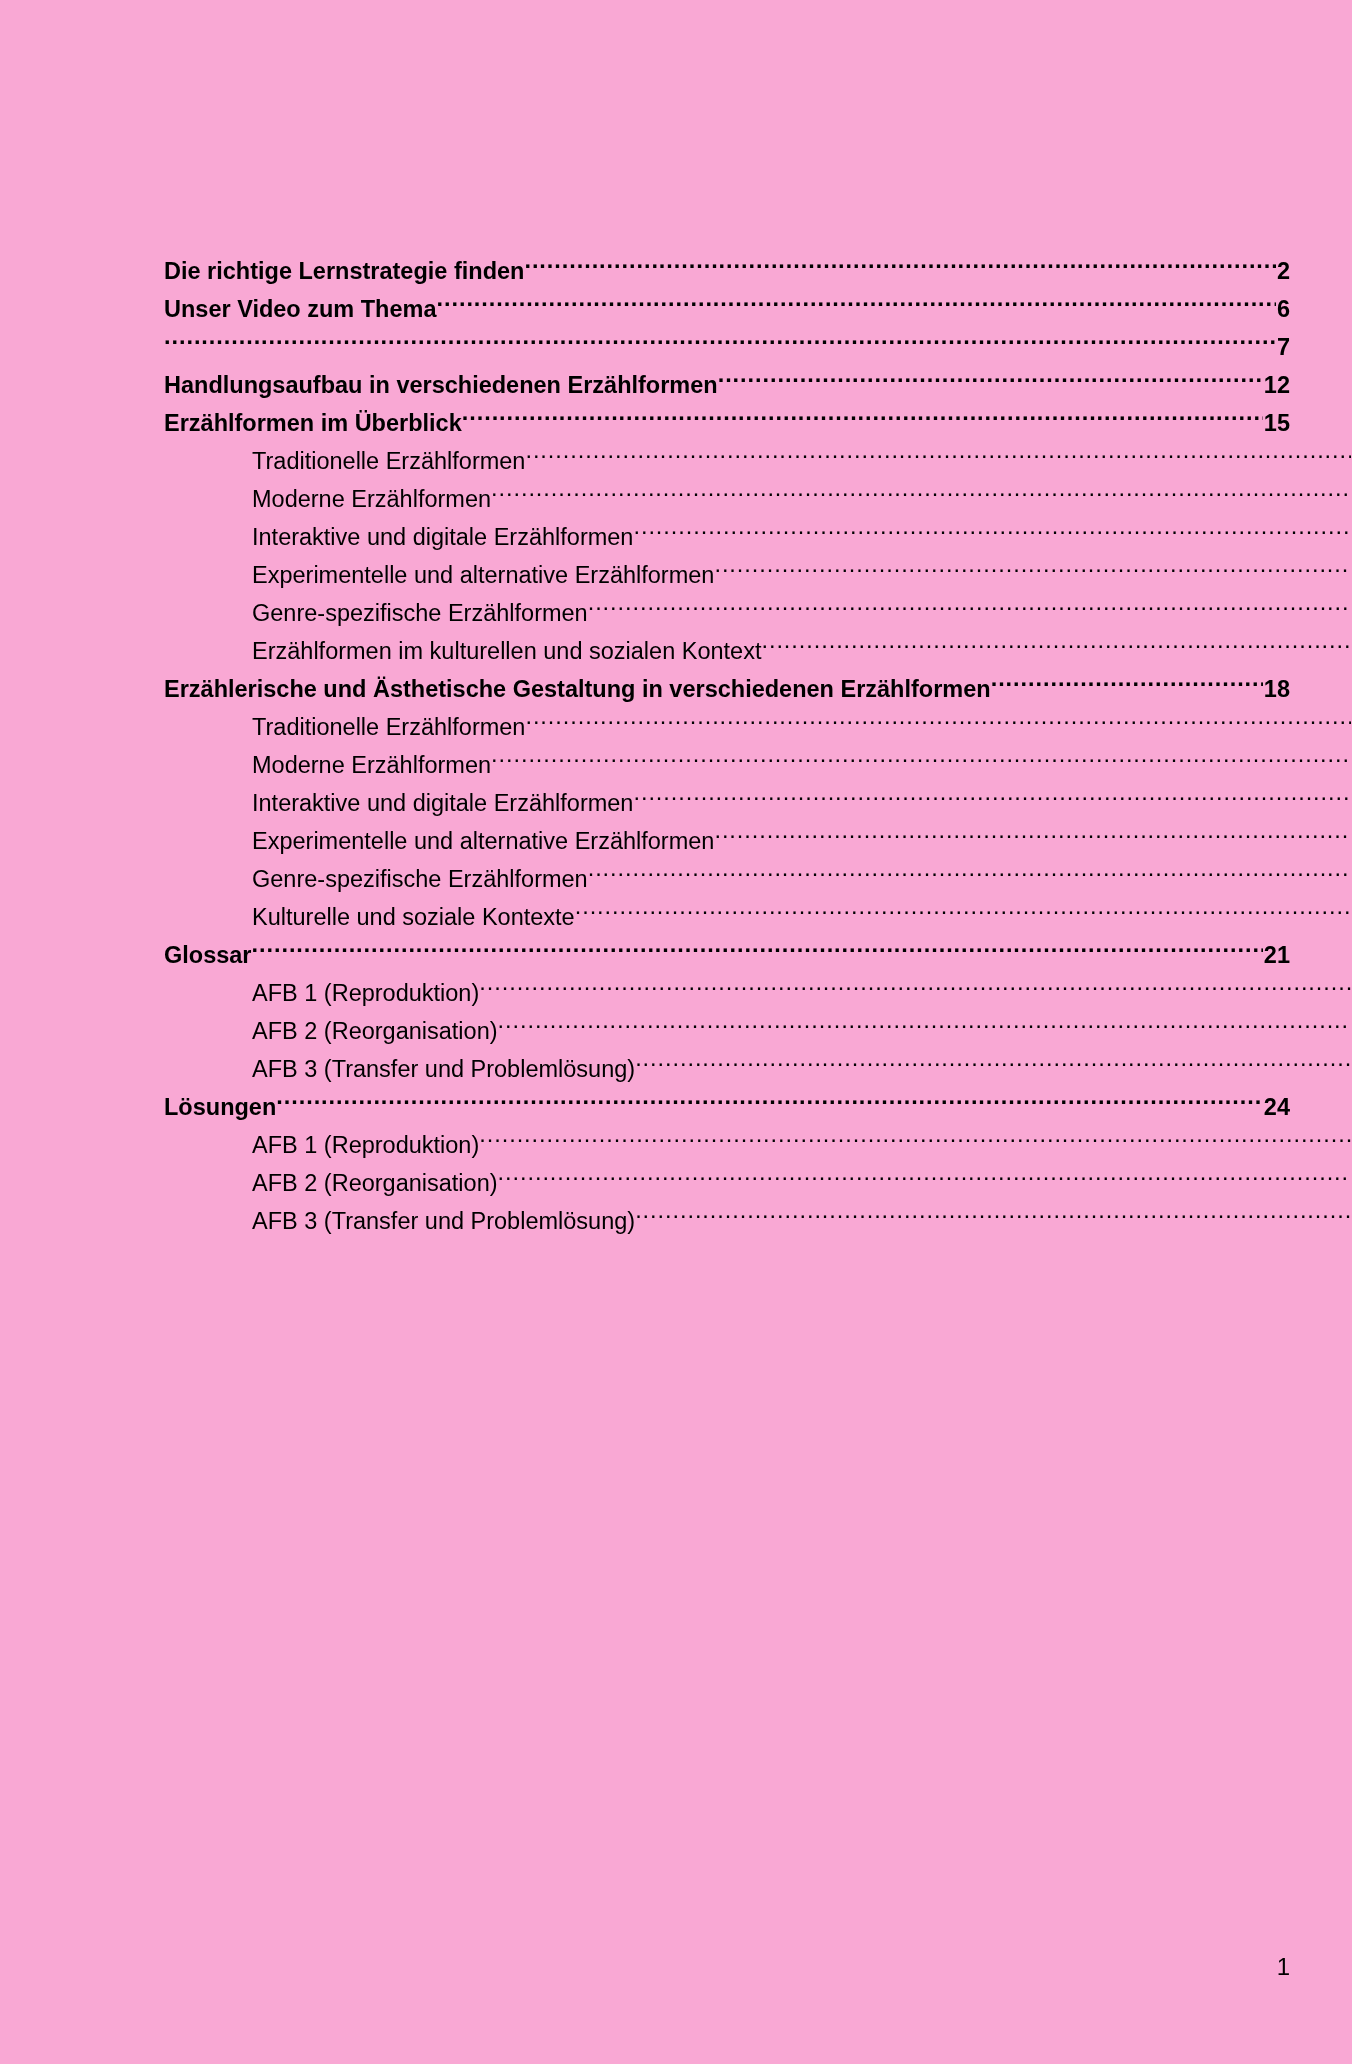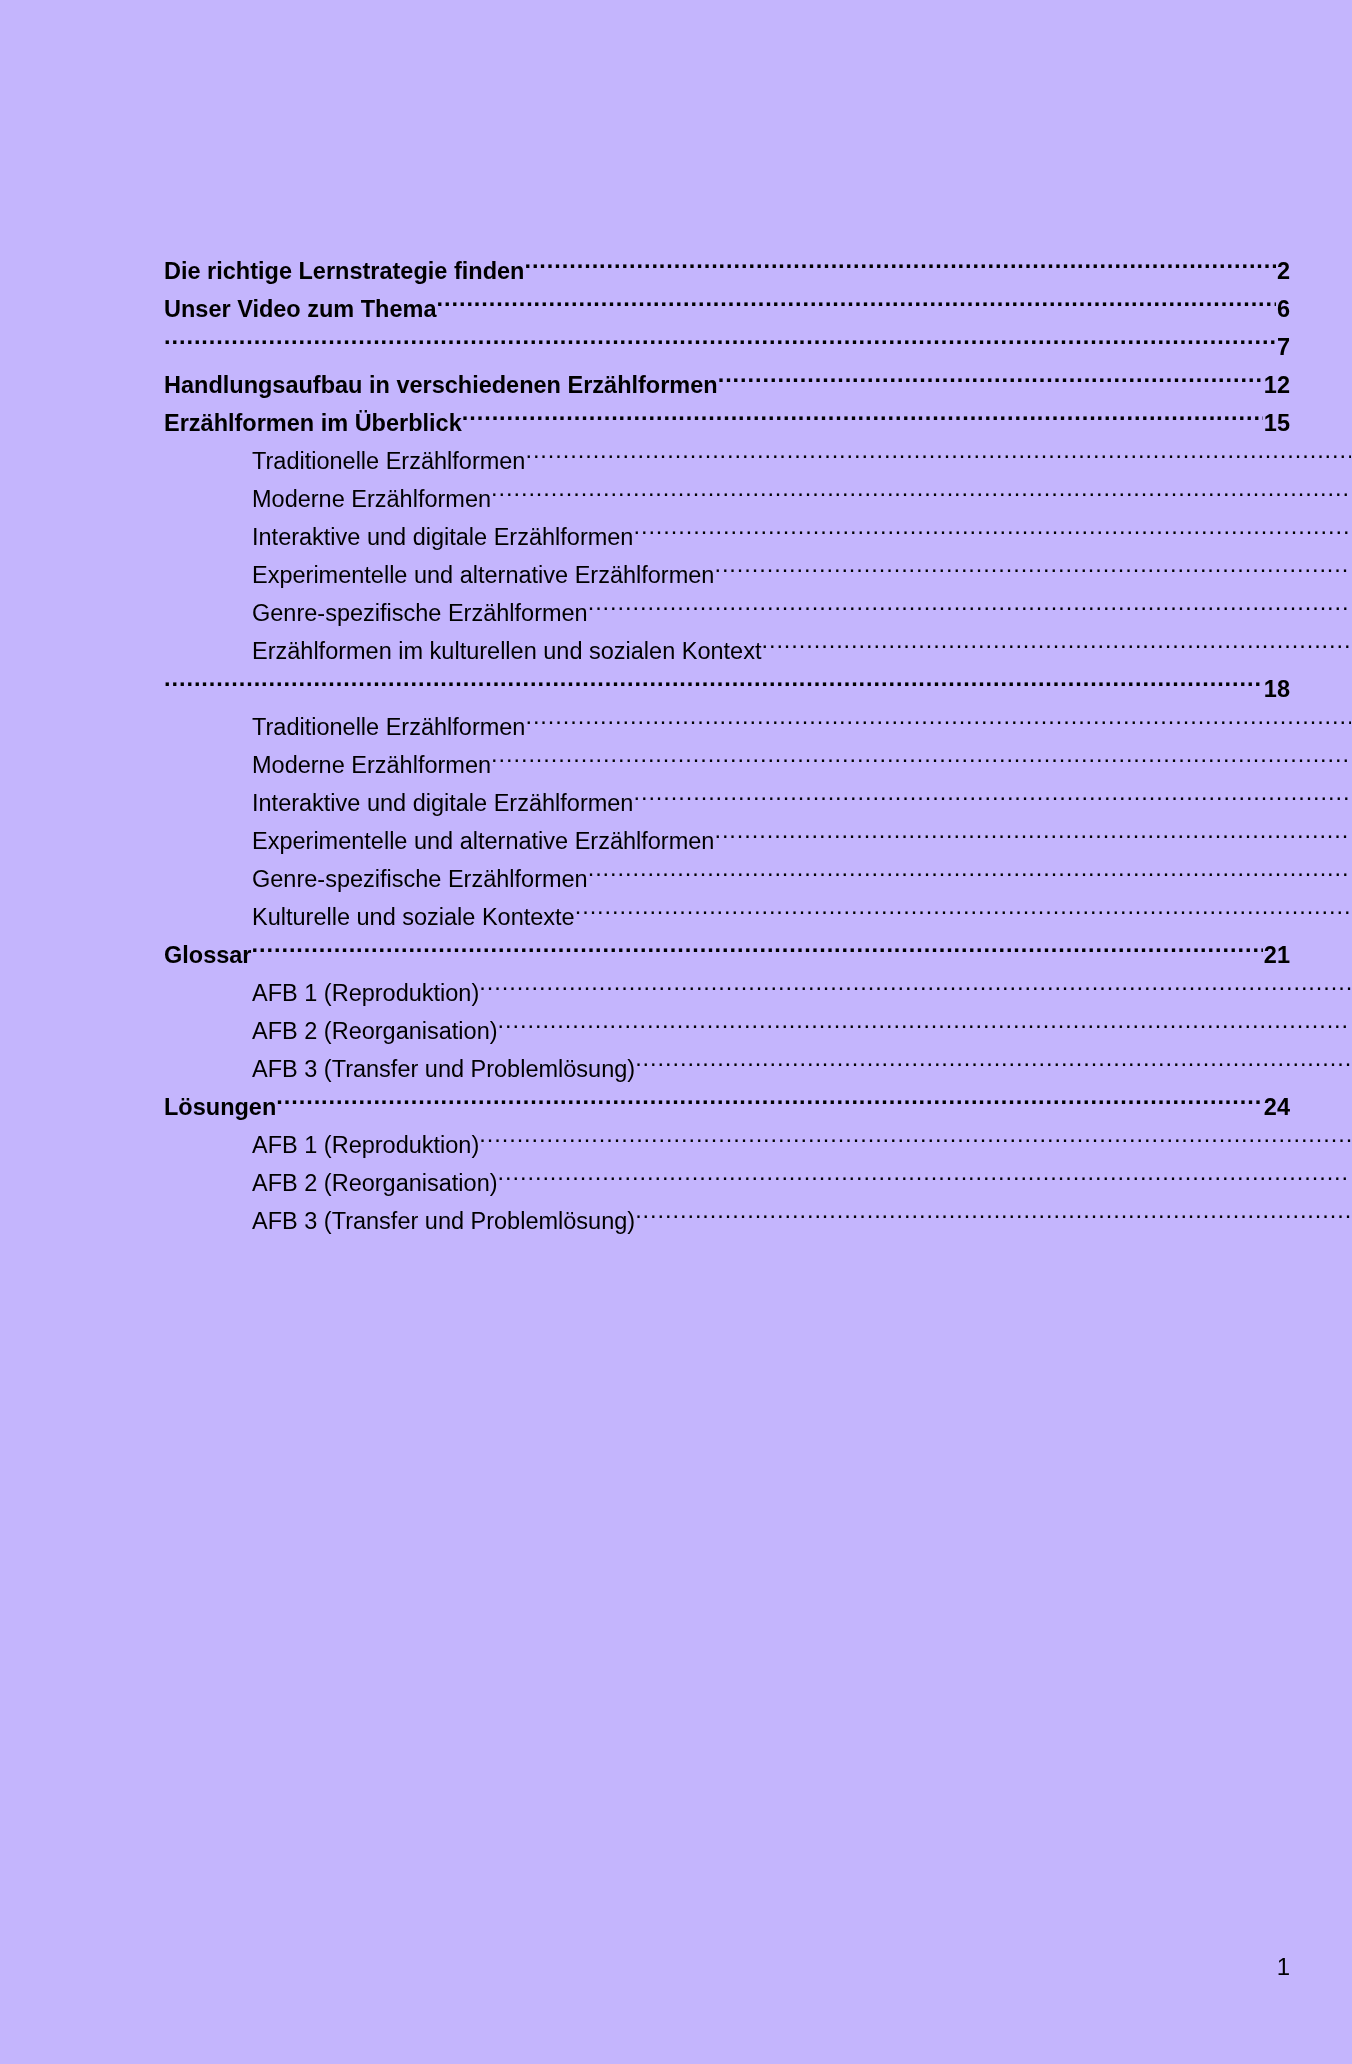--- a/index.html
+++ b/index.html
@@ -10,21 +10,21 @@
   }
   body {
     font-family: "Liberation Sans", sans-serif;
     color: #000000;
     -webkit-font-smoothing: antialiased;
   }
   .page {
     position: relative;
     width: 1352px;
     height: 2064px;
-    background: #c4b5fd;
+    background: #f9a8d4;
     box-sizing: border-box;
     overflow: hidden;
   }
   .toc {
     position: absolute;
     left: 164px;
     top: 252px;
     width: 1126px;
   }
   .toc-entry {
@@ -133,20 +133,21 @@
         <span class="entry-title">Genre-spezifische Erzählformen</span>
         <span class="leader"></span>
         <span class="entry-page">16</span>
       </div>
       <div class="toc-entry level-2">
         <span class="entry-title">Erzählformen im kulturellen und sozialen Kontext</span>
         <span class="leader"></span>
         <span class="entry-page">16</span>
       </div>
       <div class="toc-entry level-1">
+        <span class="entry-title">Erzählerische und Ästhetische Gestaltung in verschiedenen Erzählformen</span>
         <span class="leader"></span>
         <span class="entry-page">18</span>
       </div>
       <div class="toc-entry level-2">
         <span class="entry-title">Traditionelle Erzählformen</span>
         <span class="leader"></span>
         <span class="entry-page">18</span>
       </div>
       <div class="toc-entry level-2">
         <span class="entry-title">Moderne Erzählformen</span>

